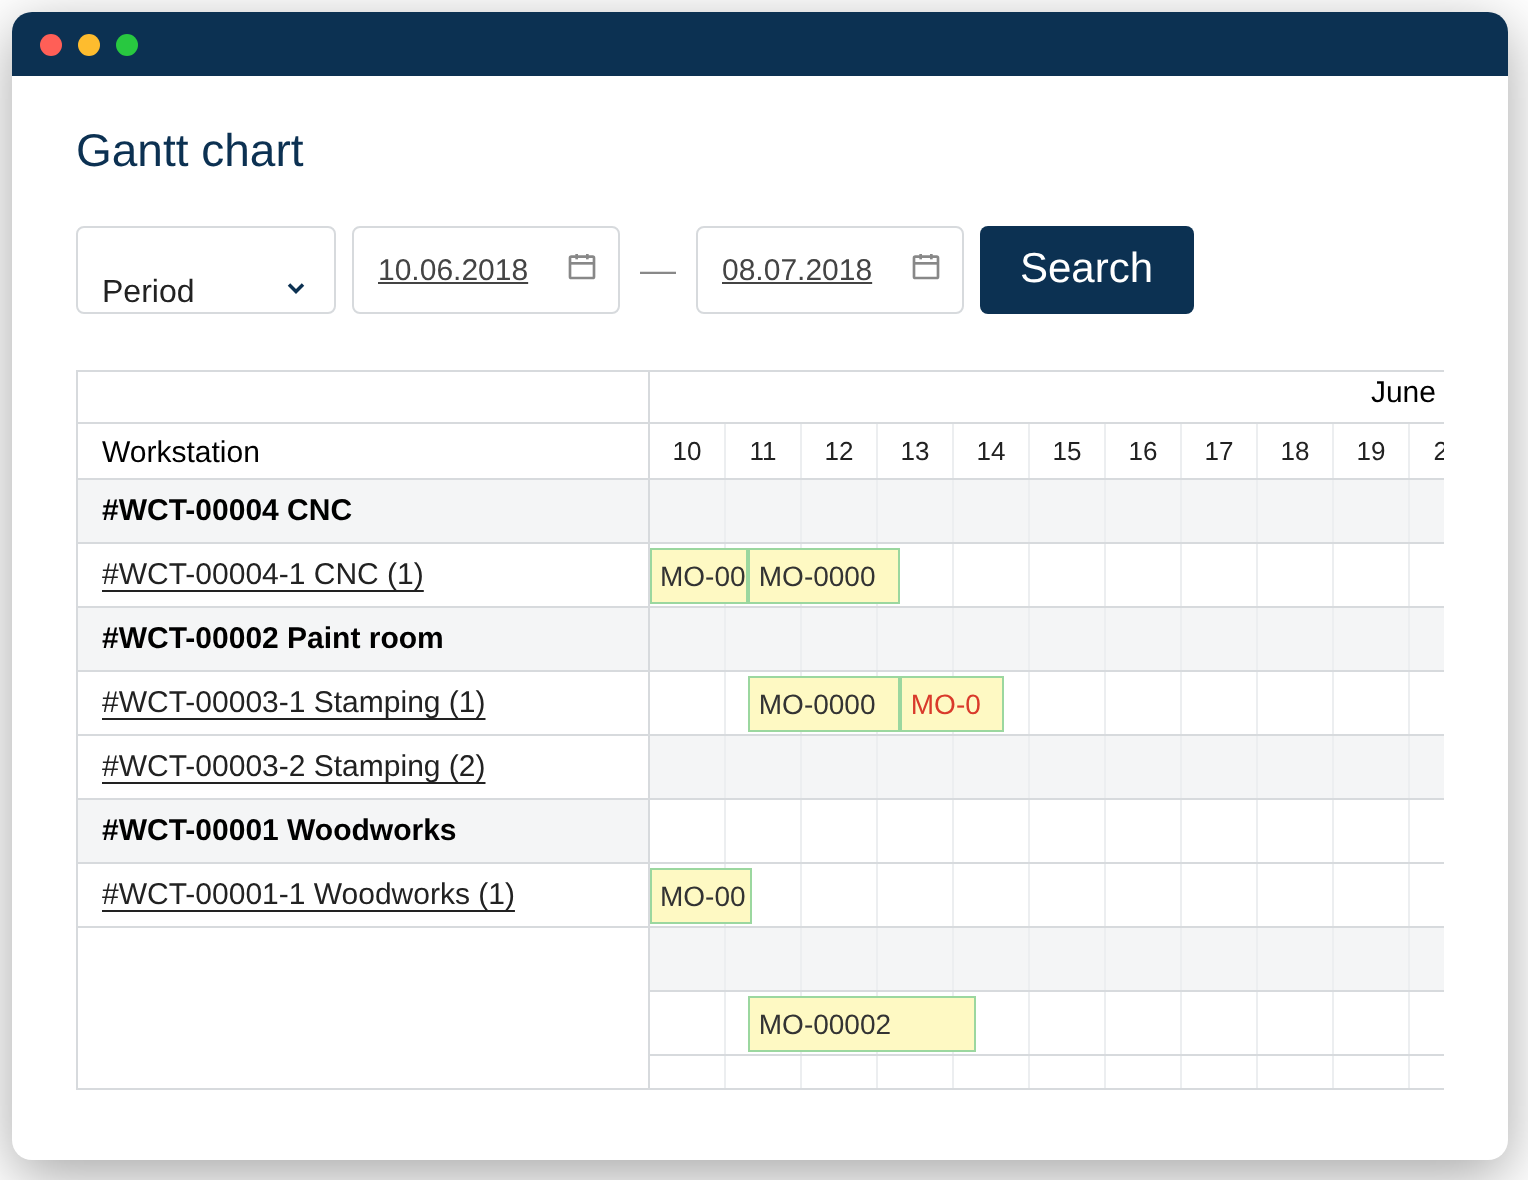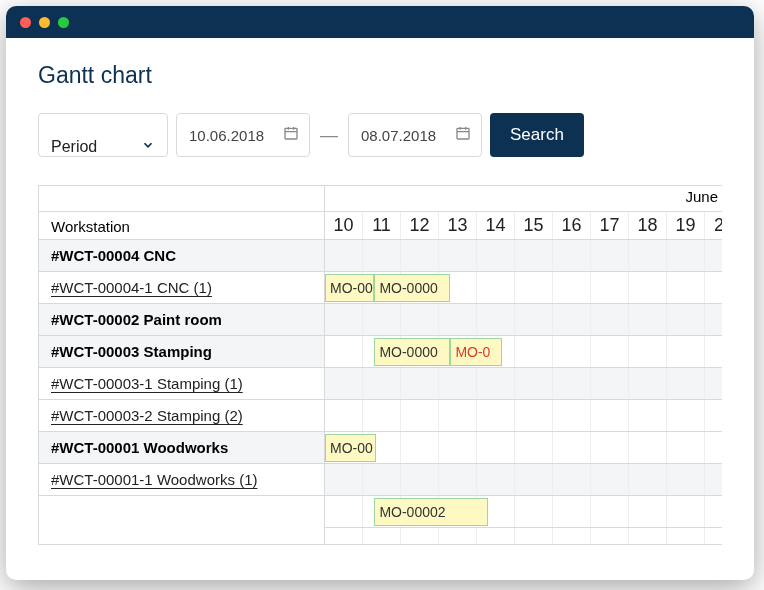--- a/index.html
+++ b/index.html
@@ -70,39 +70,40 @@
       border: 1px solid #d7dadd;
       border-radius: 4px;
       height: 44px;
       display: flex;
       align-items: center;
       padding: 0 10px 0 12px;
       font-size: 16px;
       color: #444;
       background: #fff;
       gap: 10px;
+      text-decoration: underline;
     }
     .date-field input {
       border: none;
       outline: none;
       font-size: 15px;
       color: #444;
       width: 84px;
       font-family: inherit;
     }
     .dash { color: #888; padding: 0 2px; font-size: 18px; }
     .cal-icon { color: #888; }
     .search-btn {
       background: #0c3152;
       color: #fff;
       border: none;
       border-radius: 4px;
       height: 44px;
       padding: 0 20px;
-      font-size: 17px;
+      font-size: 21px;
       cursor: pointer;
     }
     
     .gantt-wrap {
       border: 1px solid #d7dadd;
       border-right: none;
       position: relative;
       overflow: hidden;
     }
     .gantt {
@@ -152,21 +153,21 @@
       padding: 0 0 4px 12px;
       font-size: 15px;
     }
     .day-cell {
       width: 38px;
       flex-shrink: 0;
       border-right: 1px solid #eceef0;
       display: flex;
       align-items: center;
       justify-content: center;
-      font-size: 18px;
+      font-size: 13px;
       color: #222;
     }
     .day-cell:last-child { border-right: none; }
     .row {
       height: 32px;
       border-bottom: 1px solid #d7dadd;
       display: flex;
       align-items: center;
       padding-left: 12px;
       font-size: 15px;
@@ -271,21 +272,20 @@
       <div class="gantt">
         <div class="left-col">
           <div class="month-head"></div>
           <div class="day-head-left">Workstation</div>
           <div id="left-rows">
               <div class="row group">#WCT-00004 CNC</div>
               <div class="row child">
                 <a href="#">#WCT-00004-1 CNC (1)</a>
               </div>
               <div class="row group">#WCT-00002 Paint room</div>
-              <div class="row group">#WCT-00003 Stamping</div>
               <div class="row child">
                 <a href="#">#WCT-00003-1 Stamping (1)</a>
               </div>
               <div class="row child">
                 <a href="#">#WCT-00003-2 Stamping (2)</a>
               </div>
               <div class="row group">#WCT-00001 Woodworks</div>
               <div class="row child">
                 <a href="#">#WCT-00001-1 Woodworks (1)</a>
               </div>

